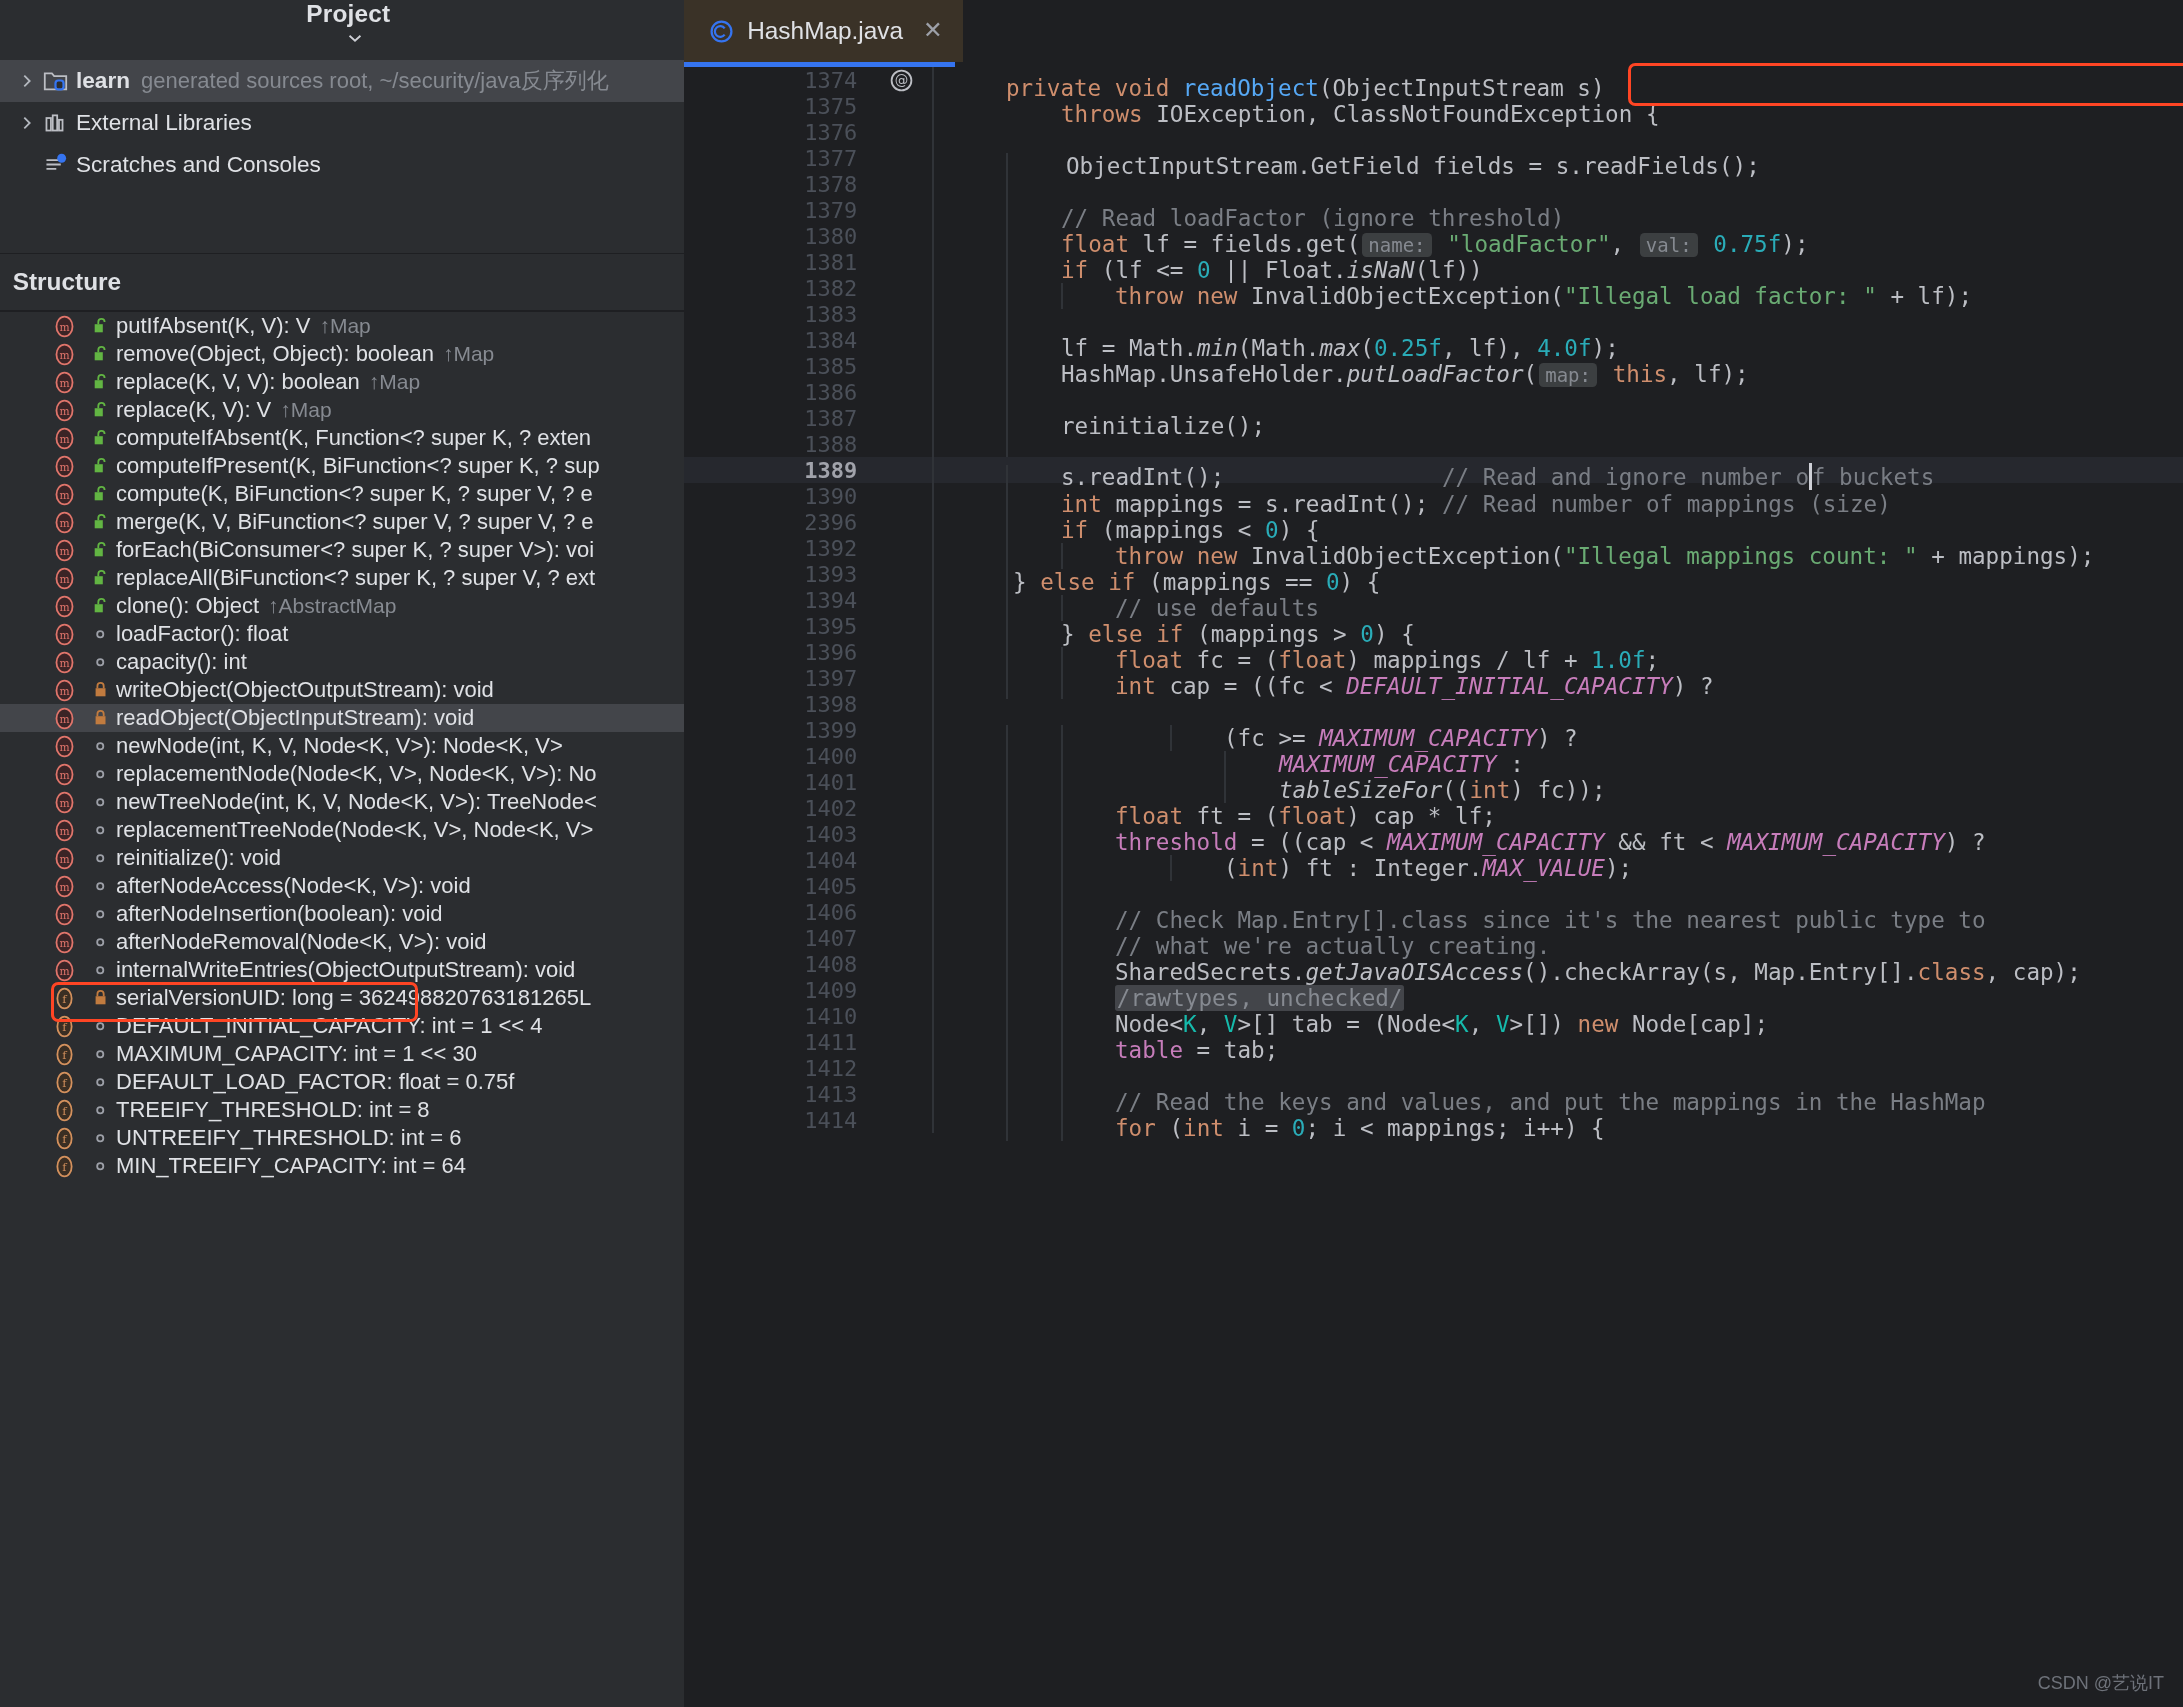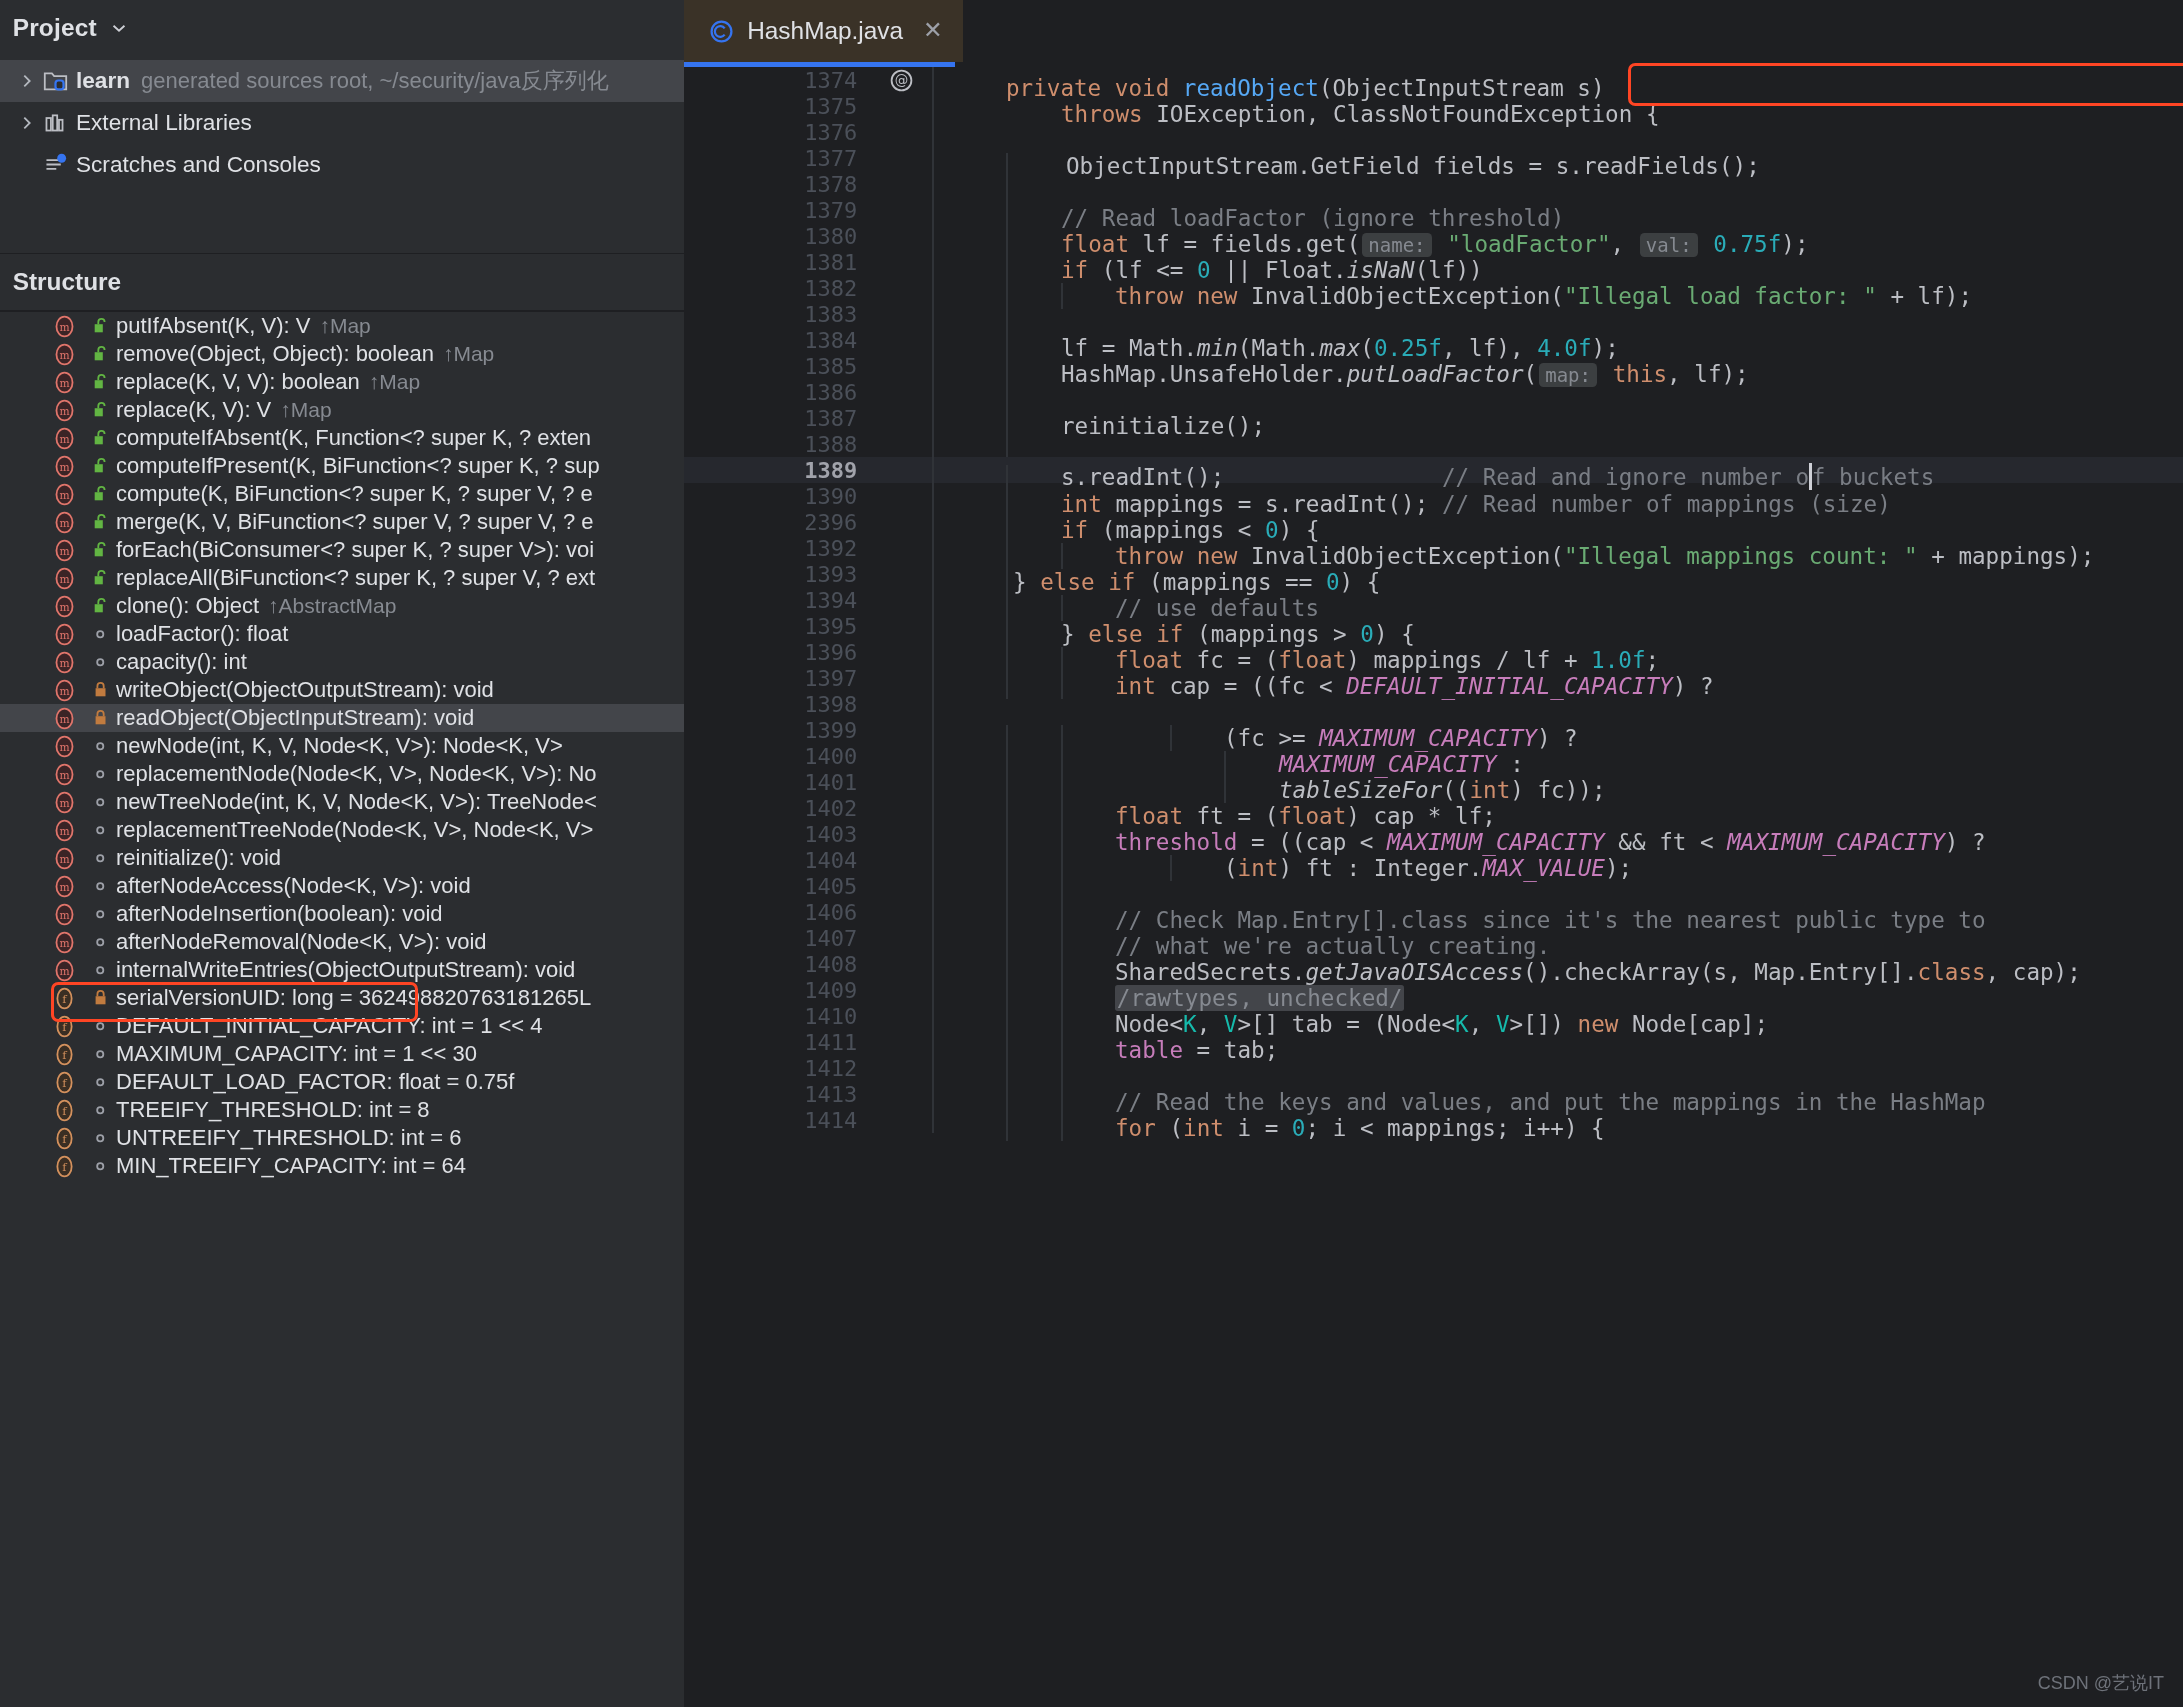--- a/index.html
+++ b/index.html
@@ -15,21 +15,21 @@
   
   #left-column{
     position:absolute; left:0; top:0; width:684px; height:1708px;
     background:#2B2D30;
     overflow:hidden;
   }
 
   
   #project-header{
     height:56px; display:flex; align-items:center;
-    padding-left:12.7px; background:#2B2D30;
+    padding-left:12.7px; background:#2B2D30;flex-direction:column;
   }
   #project-header .title{
     font-size:24.4px; font-weight:bold; color:#DFE1E5; letter-spacing:0.2px;
   }
   #project-header .chev{ margin-left:12.7px; display:flex; align-items:center; }
 
   
   #project-tree{ padding-top:3.6px; }
   .ptree-row{
     display:flex; align-items:center; height:42px; padding-left:11px;

